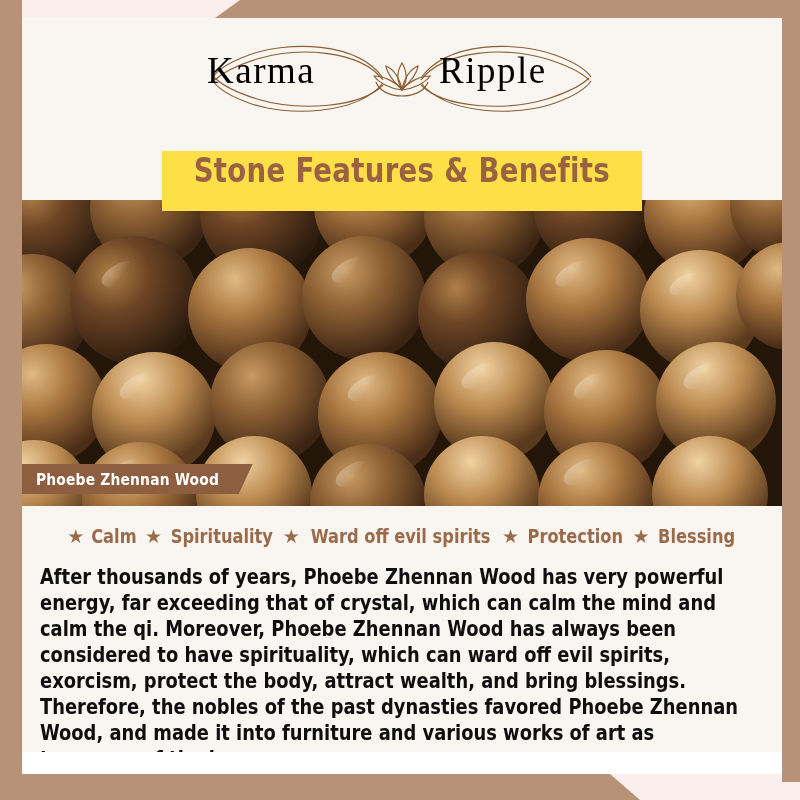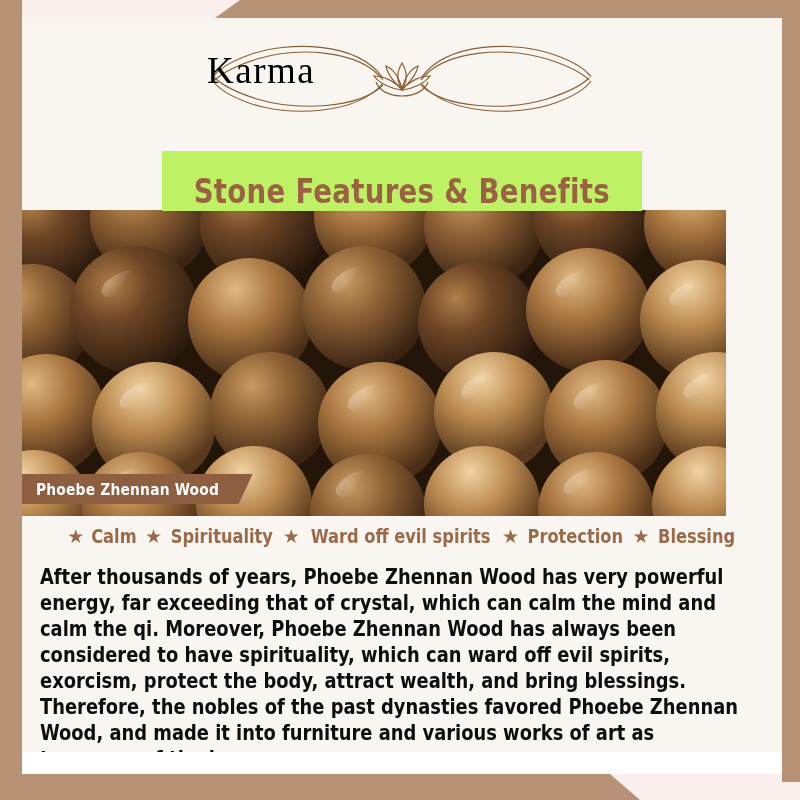--- a/index.html
+++ b/index.html
@@ -56,36 +56,36 @@
     font-family:"Liberation Serif","DejaVu Serif",serif;
     font-size:37px;color:#000000;letter-spacing:1.5px;
   }
   #brand-left{left:20px;}
   #brand-right{left:252px;}
 
   
   #title-banner{
     position:absolute;left:140px;top:133px;
     width:480px;height:60px;
-    background:#bef264;
-    display:flex;align-items:flex-end;justify-content:center;
+    background:#fde047;
+    display:flex;align-items:flex-start;justify-content:center;
     box-shadow:0 1px 3px rgba(0,0,0,.07);
     z-index:5;
   }
   #title-text{
     font-family:"Liberation Sans Narrow","DejaVu Sans Condensed","Liberation Sans",sans-serif;
     font-weight:bold;font-size:33px;color:#9a6242;
     letter-spacing:.3px;
     transform:scaleX(.93);
   }
 
   
   #photo{
-    position:absolute;left:0px;top:192px;
-    width:704px;height:306px;
+    position:absolute;left:0px;top:182px;
+    width:760px;height:306px;
     overflow:hidden;
     background:#2a1a10;
   }
   #photo svg{display:block;width:760px;height:306px;}
 
   #caption-tag{
     position:absolute;left:0px;bottom:12px;
     height:30px;
     padding:0 26px 0 14px;
     display:flex;align-items:center;
@@ -167,20 +167,21 @@
           <g fill="none" stroke="#8a5f33" stroke-width="1.2">
             <path d="M215 30 C 210 38, 209 48, 215 56 C 221 48, 220 38, 215 30 Z"></path>
             <path d="M215 56 C 207 50, 200 40, 199 33 C 206 36, 212 44, 215 56 Z"></path>
             <path d="M215 56 C 223 50, 230 40, 231 33 C 224 36, 218 44, 215 56 Z"></path>
             <path d="M215 57 C 204 56, 192 50, 187 43 C 196 43, 208 48, 215 57 Z"></path>
             <path d="M215 57 C 226 56, 238 50, 243 43 C 234 43, 222 48, 215 57 Z"></path>
             <path d="M189 49 C 192 58, 203 63, 215 63 C 227 63, 238 58, 241 49"></path>
           </g>
         </svg>
         <span id="brand-left">Karma</span>
+        <span id="brand-right">Ripple</span>
       </div>
     </div>
 
     <div id="title-banner">
       <span id="title-text">Stone Features &amp; Benefits</span>
     </div>
 
     <div id="photo">
       <svg viewBox="0 0 760 306" preserveAspectRatio="none">
         <defs>

